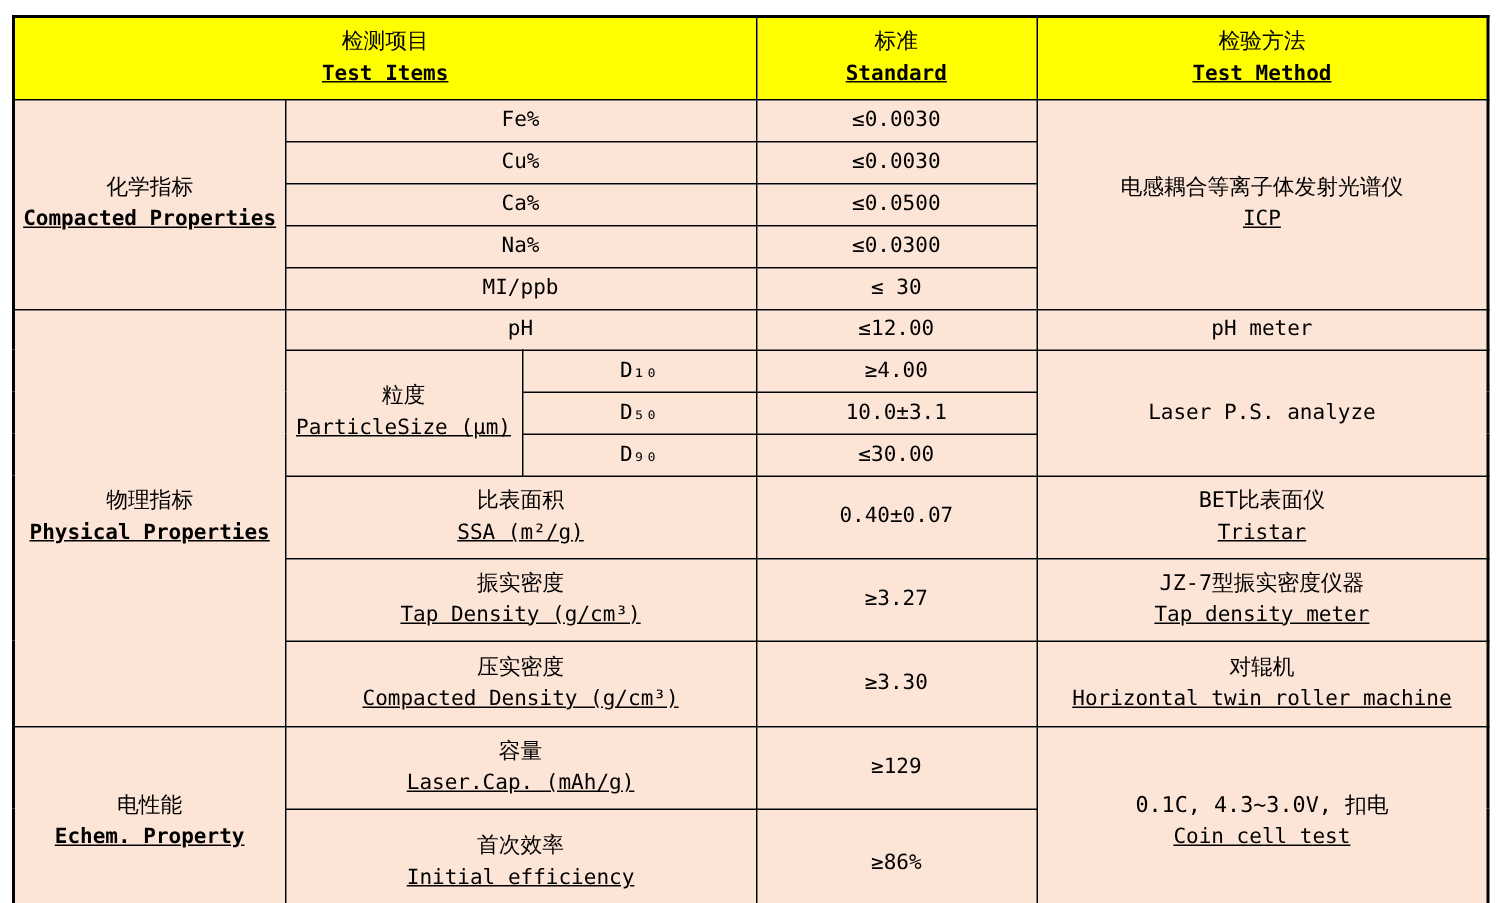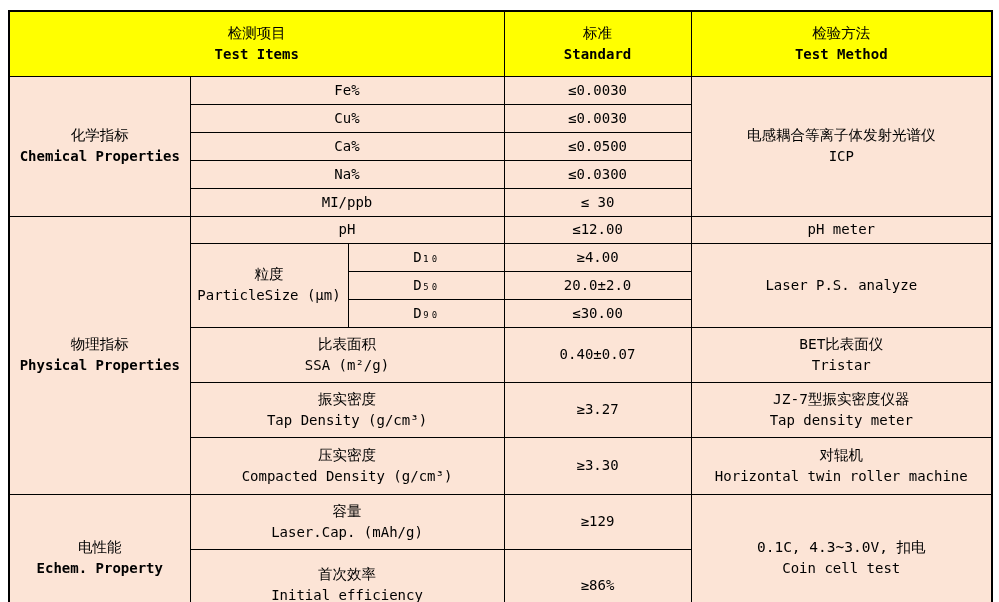--- a/index.html
+++ b/index.html
@@ -31,23 +31,23 @@
     background: var(--body-bg);
     text-align: center;
     vertical-align: middle;
     padding: 0 2px;
     font-size: 14px;
     line-height: 1.45;
     overflow: hidden;
   }
   td.hdr { background: var(--header-bg); }
   .zh { font-size: 14.5px; }
-  .en { font-size: 14px; }
+  .en { font-size: 14px; text-decoration: underline; }
   .b  { font-weight: bold; }
-  tr.h-header    { height: 65px; }
+  tr.h-header    { height: 55px; }
   tr.h-thin      { height: 28px; }
   tr.h-ph        { height: 27px; }
   tr.h-mid       { height: 55px; }
   tr.h-compacted { height: 57px; }
   tr.h-last      { height: 72px; }
 </style>
 </head>
 <body>
 
 <div class="page">
@@ -72,21 +72,21 @@
       </td>
       <td class="hdr">
         <div class="zh">检验方法</div>
         <div class="en b">Test Method</div>
       </td>
     </tr>
 
     <tr class="h-thin">
       <td rowspan="5">
         <div class="zh">化学指标</div>
-        <div class="en b">Chemical Properties</div>
+        <div class="en b">Compacted Properties</div>
       </td>
       <td colspan="2">Fe%</td>
       <td>≤0.0030</td>
       <td rowspan="5">
         <div class="zh">电感耦合等离子体发射光谱仪</div>
         <div class="en">ICP</div>
       </td>
     </tr>
     <tr class="h-thin">
       <td colspan="2">Cu%</td>
@@ -118,21 +118,21 @@
       <td rowspan="3">
         <div class="zh">粒度</div>
         <div class="en">ParticleSize (μm)</div>
       </td>
       <td>D₁₀</td>
       <td>≥4.00</td>
       <td rowspan="3">Laser P.S. analyze</td>
     </tr>
     <tr class="h-thin">
       <td>D₅₀</td>
-      <td>20.0±2.0</td>
+      <td>10.0±3.1</td>
     </tr>
     <tr class="h-thin">
       <td>D₉₀</td>
       <td>≤30.00</td>
     </tr>
     <tr class="h-mid">
       <td colspan="2">
         <div class="zh">比表面积</div>
         <div class="en">SSA (m²/g)</div>
       </td>

